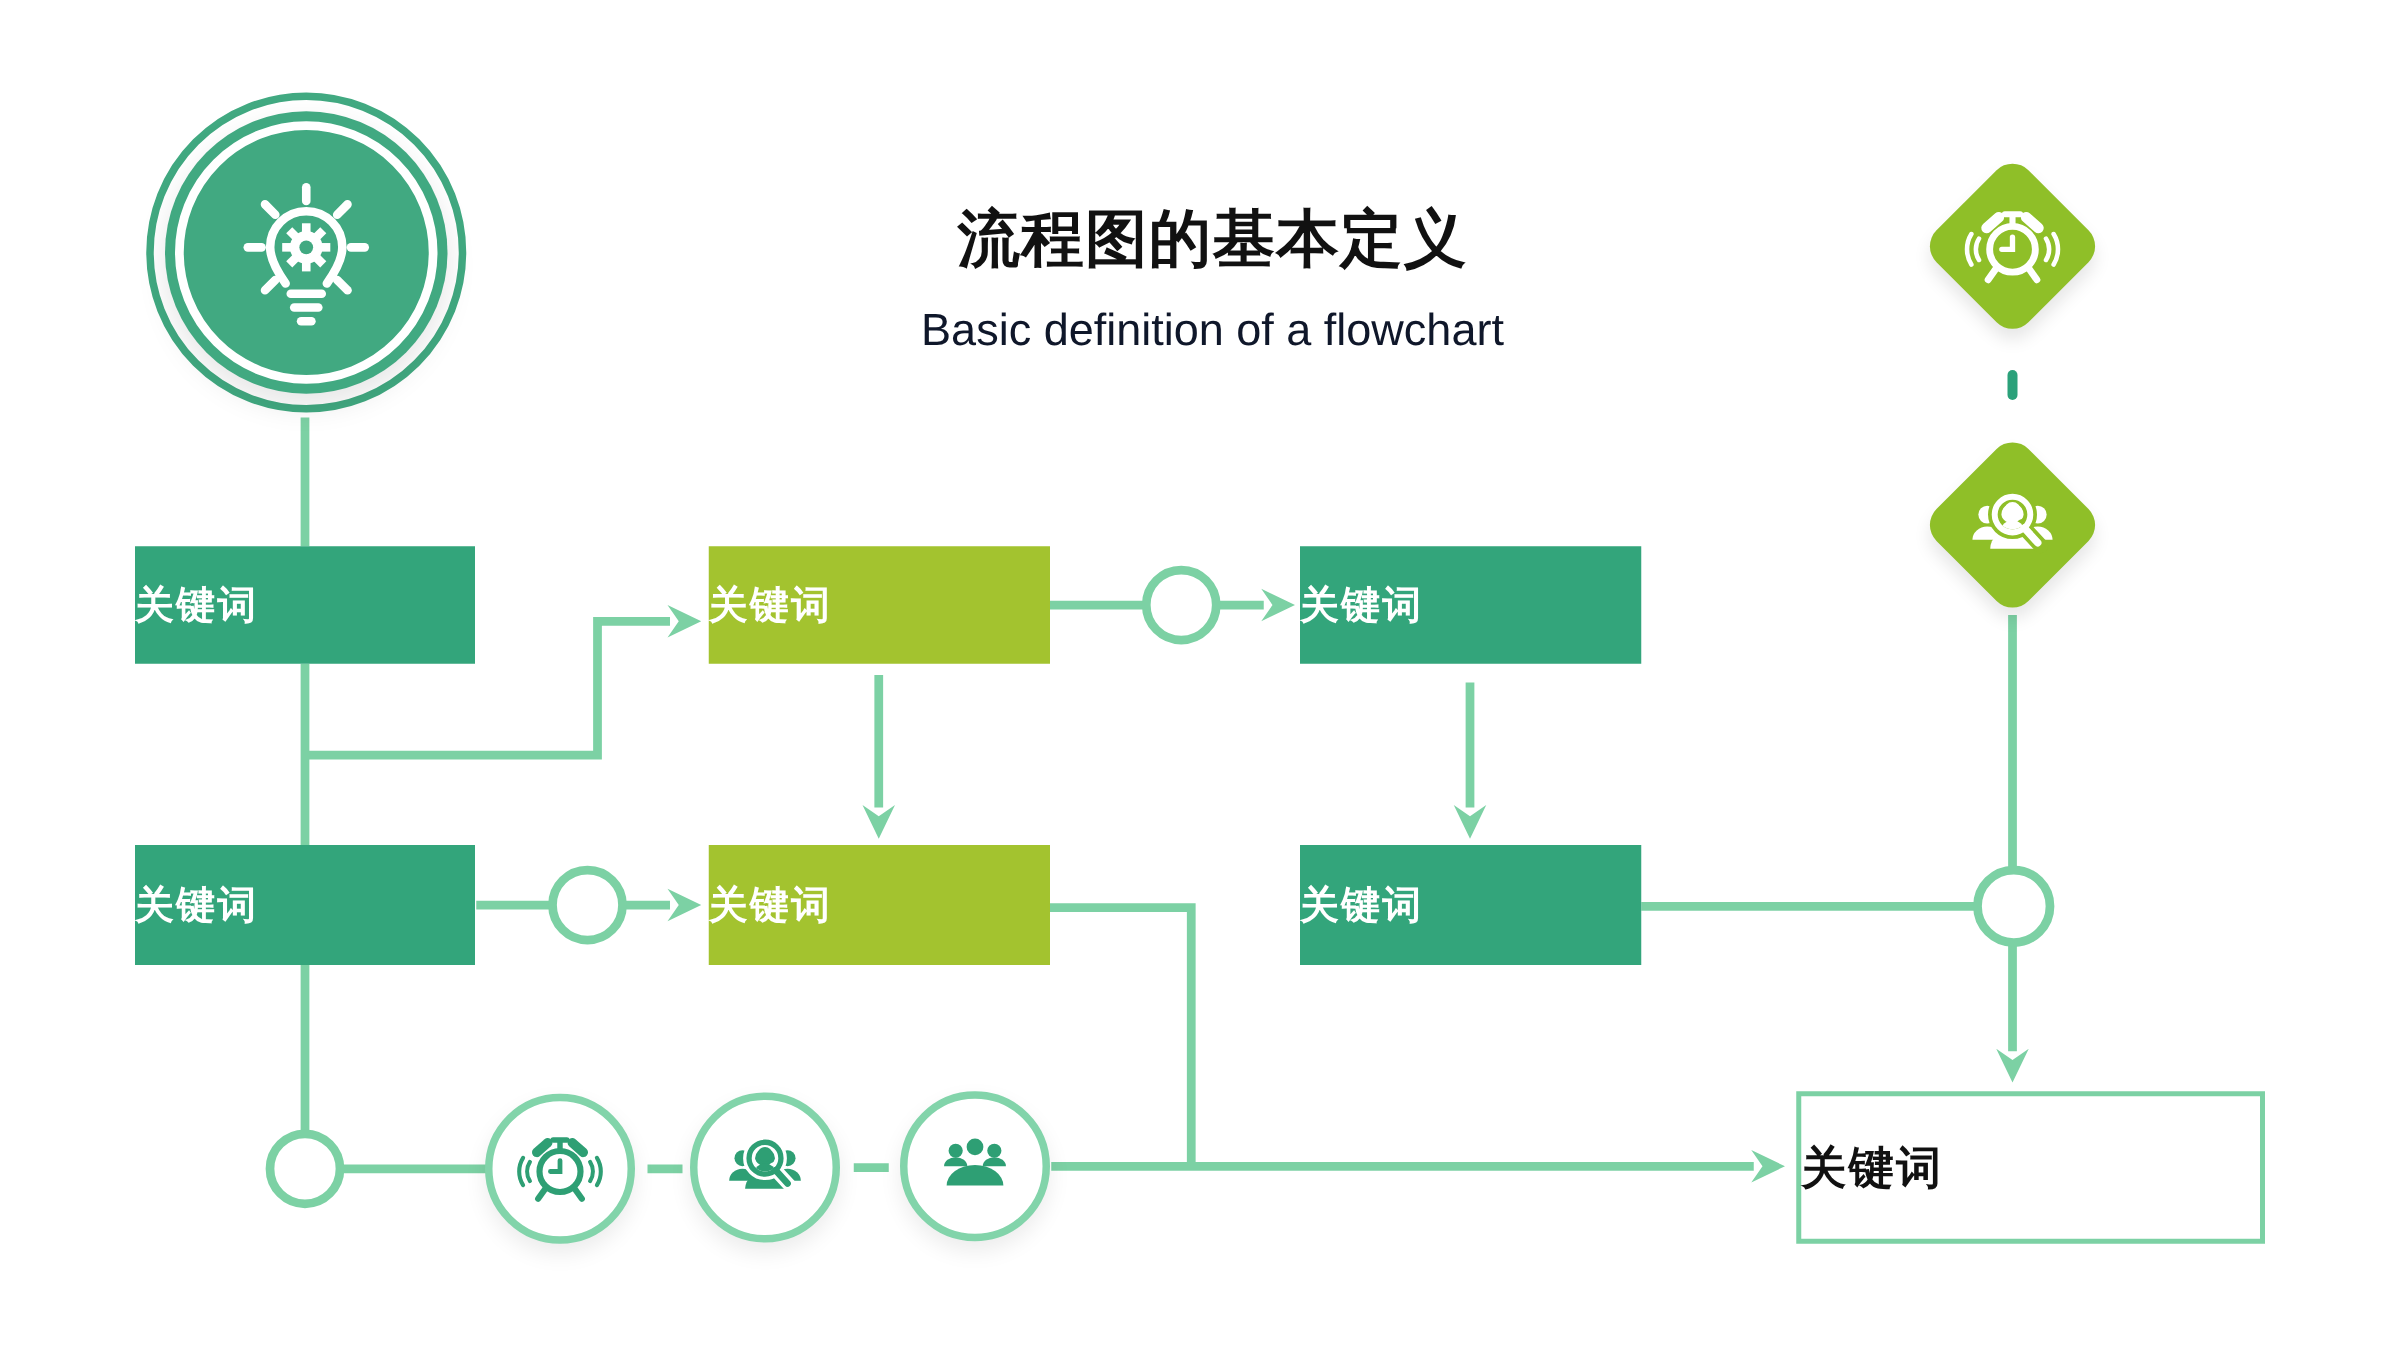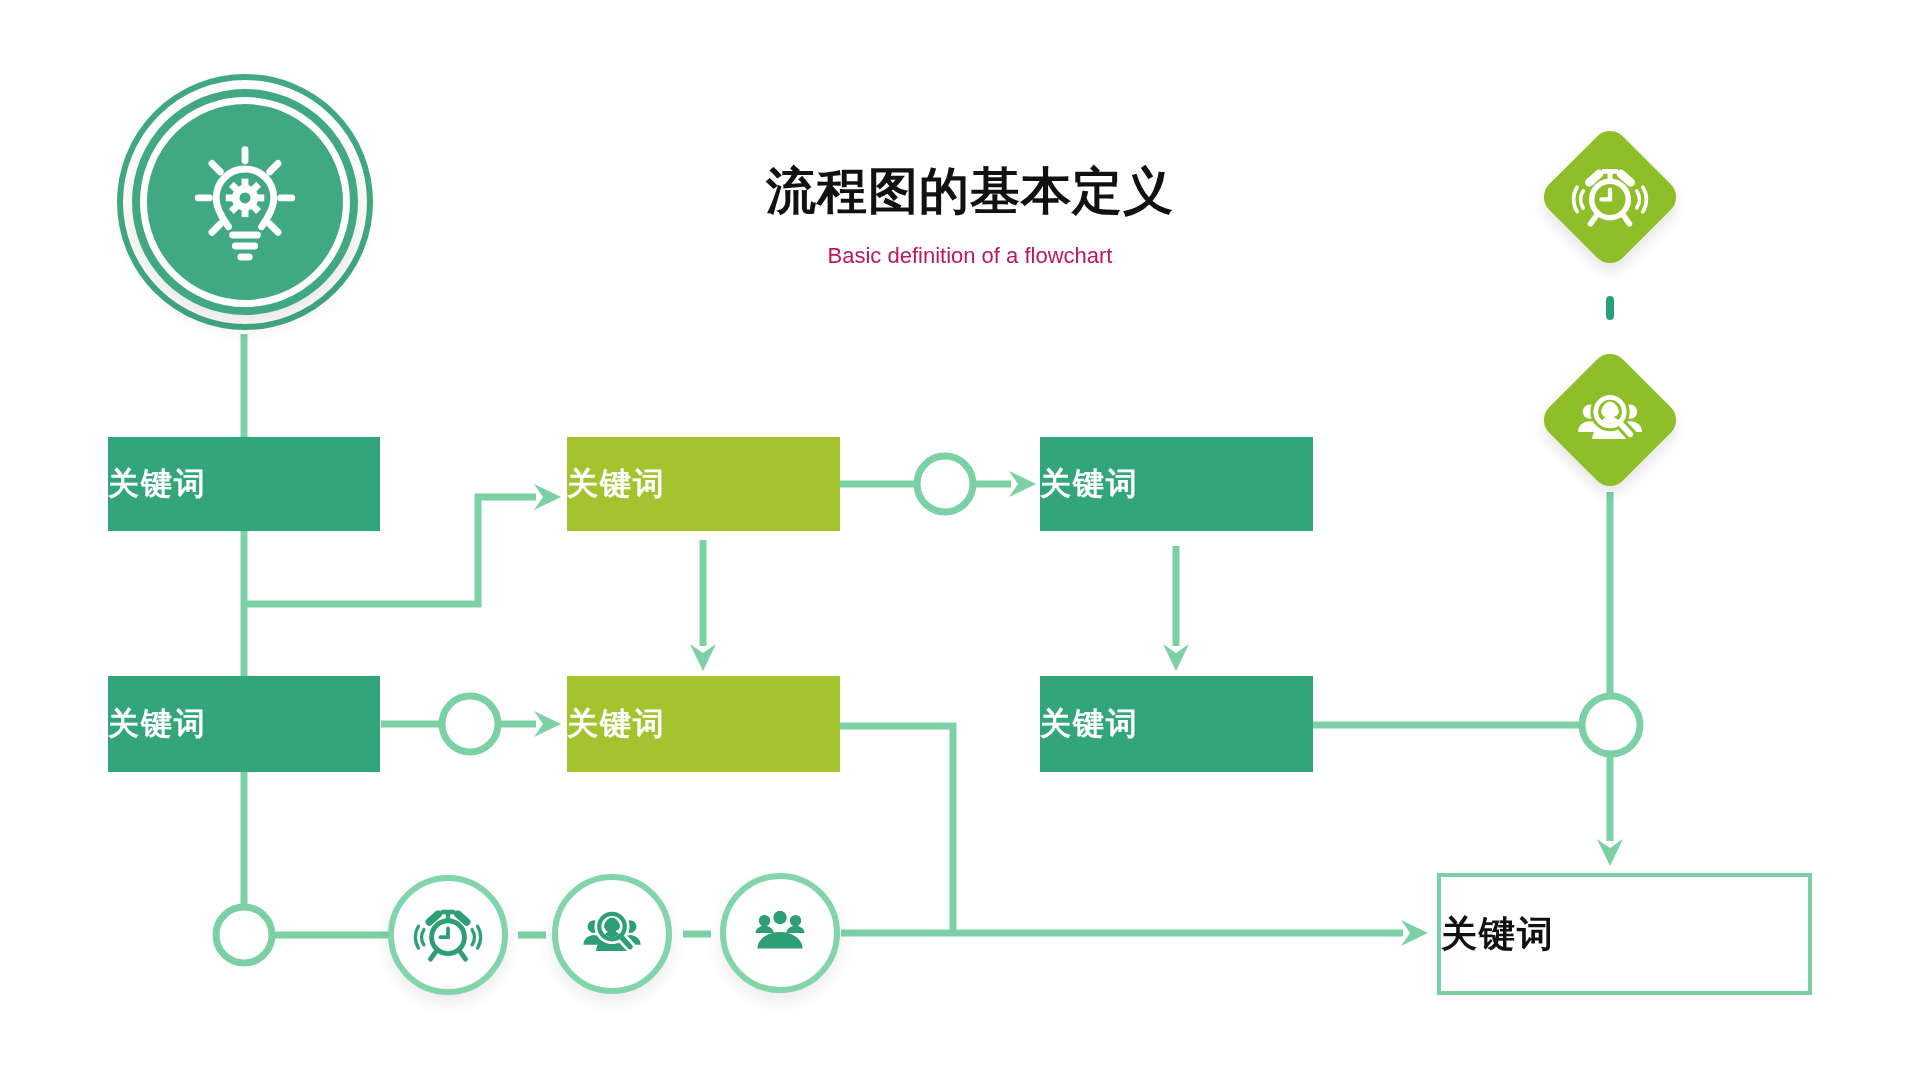--- a/index.html
+++ b/index.html
@@ -9,21 +9,21 @@
   }
   .abs{position:absolute;}
 
   
   .title{
     position:absolute;left:570px;top:158px;width:800px;text-align:center;
     font-size:50px;font-weight:700;color:#111;letter-spacing:1px;
   }
   .subtitle{
     position:absolute;left:570px;top:243px;width:800px;text-align:center;
-    font-size:22px;font-weight:400;color:#be185d;
+    font-size:36px;font-weight:400;color:#0f172a;
   }
 
   
   .hero-ring{
     position:absolute;left:117px;top:74px;width:256px;height:256px;border-radius:50%;
     border:6px solid #41A981;box-sizing:border-box;
   }
   .hero-disc{
     position:absolute;left:132px;top:89px;width:226px;height:226px;border-radius:50%;
     background:#41A981;display:flex;align-items:center;justify-content:center;

